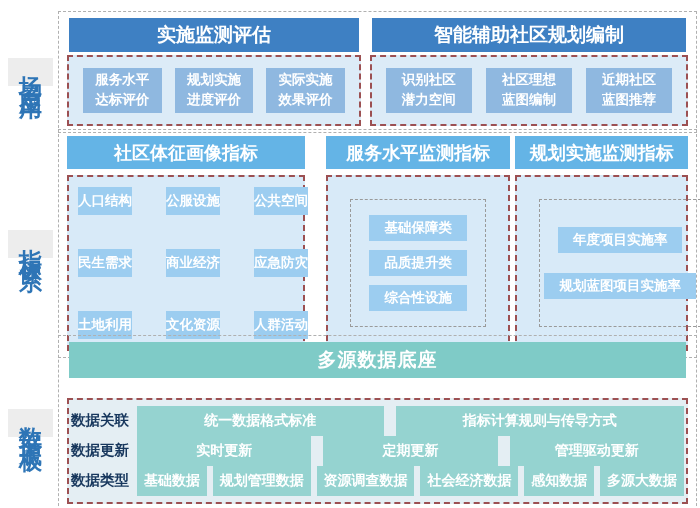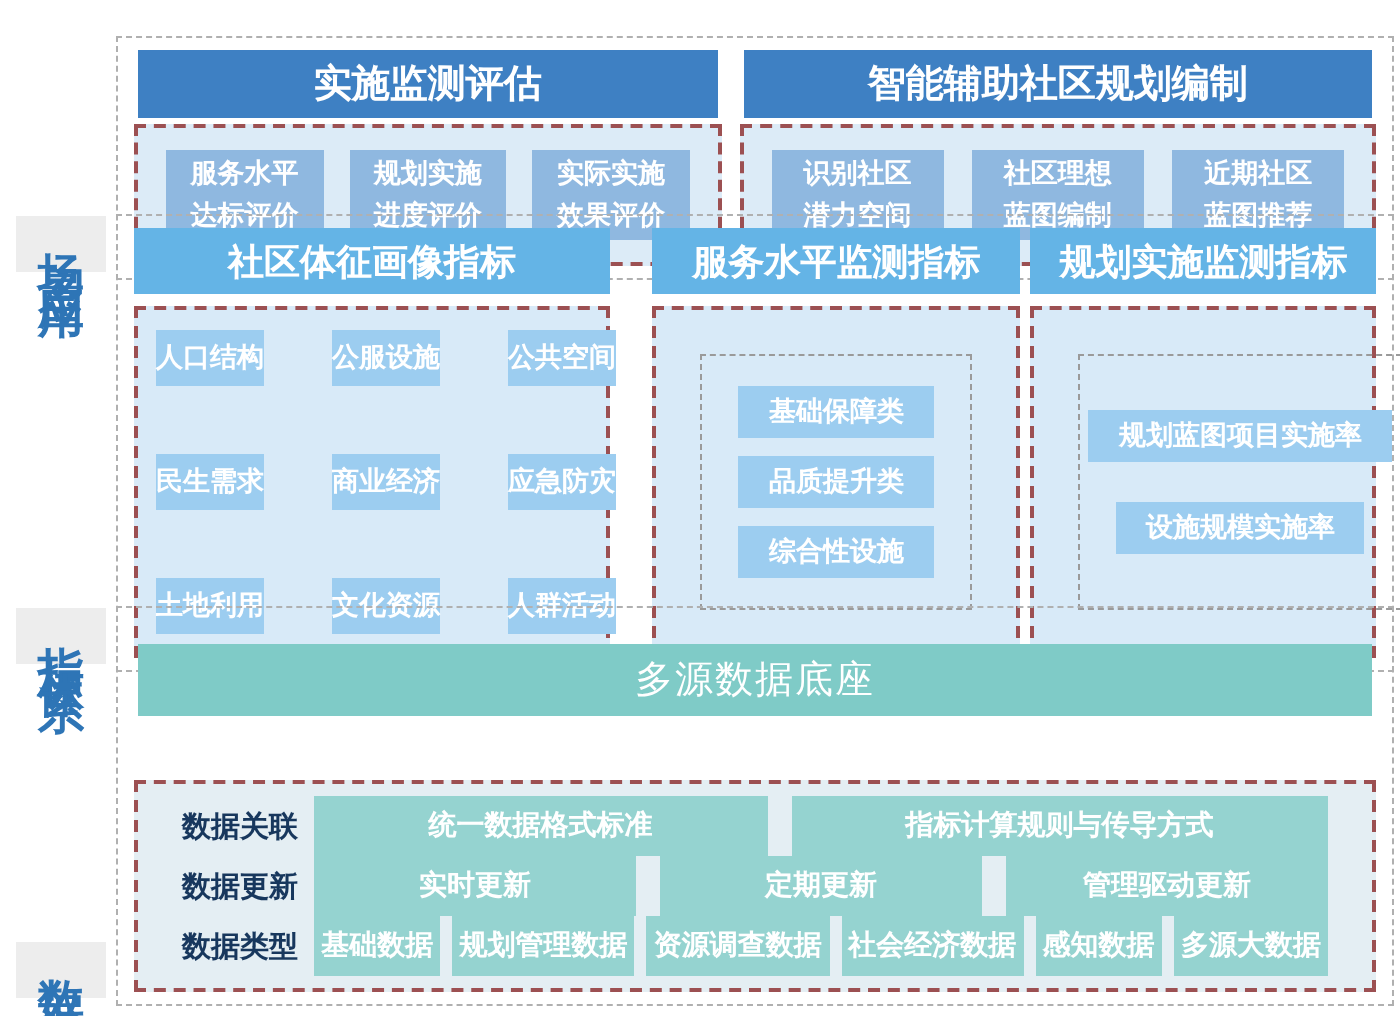--- a/index.html
+++ b/index.html
@@ -11,21 +11,21 @@
     overflow: hidden;
   }
   :root {
     --c-top-header:#3e80c3; --c-top-item:#8fb8e0; --c-top-container:#dcebf7;
     --c-mid-header:#64b4e6; --c-mid-item:#9ccdf0; --c-mid-container:#d8eaf8;
     --c-bot-header:#7fcbc7; --c-bot-item:#95d3d0; --c-bot-container:#e4eef3;
     --c-row-label:#17375d; --c-sidebar-bg:#ededed; --c-sidebar-text:#2e75b6;
     --c-red-dash:#9c5052; --c-gray-dash:#b0b0b0;
   }
 
-  .row { display: flex; align-items: flex-end; gap: 5px; margin-left: 8px; margin-right: 3px; }
+  .row { display: flex; align-items: center; gap: 5px; margin-left: 8px; margin-right: 3px; }
   .row-scenario  { margin-top: 3px;  height: 137px; }
   .row-indicator { margin-top: 11px; height: 185px; }
   .row-database  { margin-top: 6px;  height: 161px; }
 
   .side-label {
     width: 45px; background: var(--c-sidebar-bg); margin: 4px 0;
     display: flex; align-items: center; justify-content: center;
   }
   .side-label span {
     writing-mode: vertical-rl; text-orientation: upright;
@@ -89,27 +89,27 @@
   }
   .sitem {
     min-width: 60%; width: fit-content; padding: 4px 15px;
     background: var(--c-mid-item); color: #fff; font-weight: bold; font-size: 13.5px;
     text-align: center; white-space: nowrap;
   }
 
   
   .section-box.database { flex-direction: column; }
   .d-header {
-    height: 36px; margin: 12px 2px; background: var(--c-bot-header);
-    color: #fff; font-weight: normal; font-size: 19px; letter-spacing: 1px;
+    height: 36px; margin: 0 2px; background: var(--c-bot-header);
+    color: #fff; font-weight: bold; font-size: 19px; letter-spacing: 1px;
     display: flex; align-items: center; justify-content: center;
   }
   .d-red {
     flex: 1; margin-top: 20px; border: 2px dashed var(--c-red-dash);
-    background: var(--c-bot-container); padding: 6px 22px;
+    background: var(--c-bot-container); padding: 6px 2px;
     display: flex; flex-direction: column; justify-content: space-between;
   }
   .d-row { display: flex; align-items: stretch; height: 30px; gap: 4px; }
   .d-label {
     width: 62px; flex: 0 0 62px; color: var(--c-row-label);
     font-weight: bold; font-size: 14.5px;
     display: flex; align-items: center; white-space: nowrap;
   }
   .d-items { flex: 1; display: flex; gap: 12px; min-width: 0; }
   .d-items.types { gap: 6px; }
@@ -197,22 +197,22 @@
           <div class="sitem">品质提升类</div>
           <div class="sitem">综合性设施</div>
         </div>
       </div>
     </div>
 
     <div class="i-group planning">
       <div class="i-header">规划实施监测指标</div>
       <div class="i-red stack">
         <div class="i-inner">
+          <div class="sitem">年度项目实施率</div>
           <div class="sitem">规划蓝图项目实施率</div>
-          <div class="sitem">设施规模实施率</div>
         </div>
       </div>
     </div>
 
   </div>
 </div>
 
 <div class="row row-database">
   <div class="side-label">
     <span>数据底板</span>

